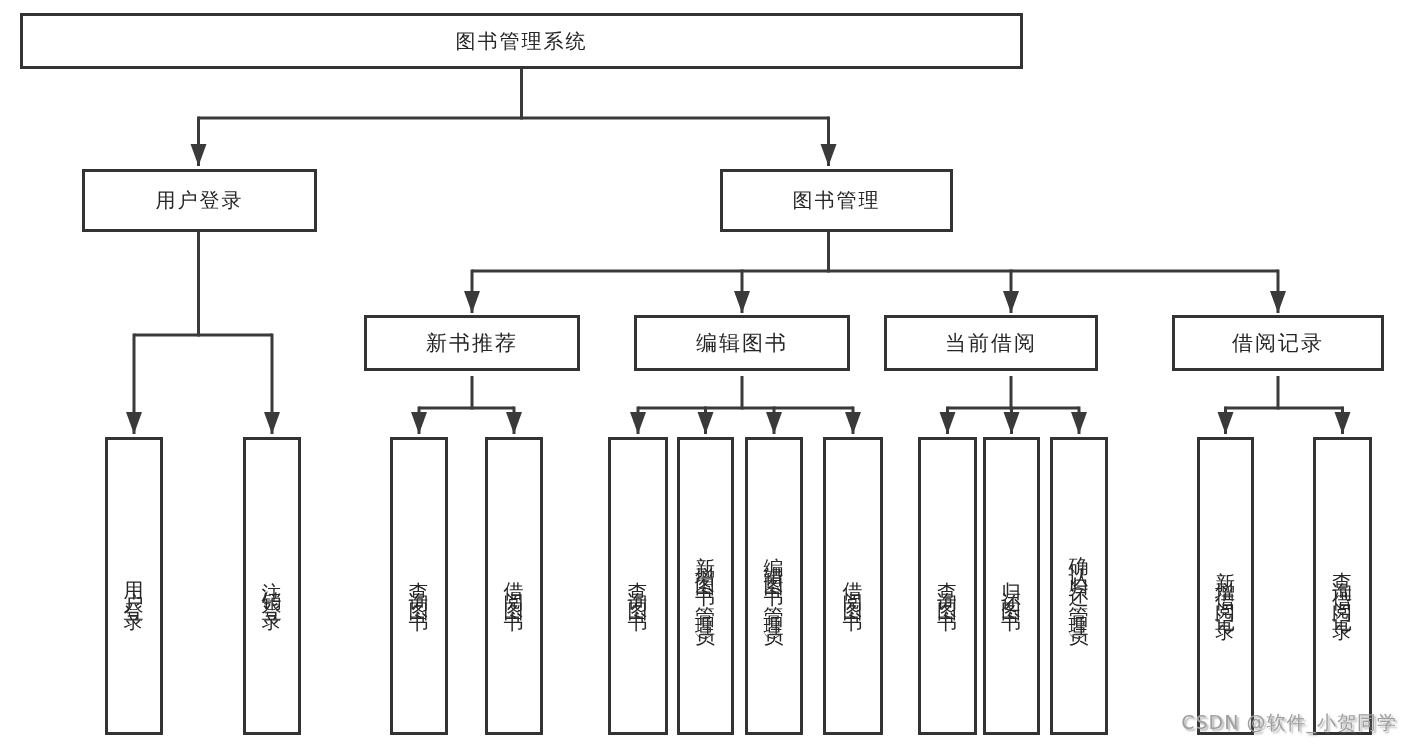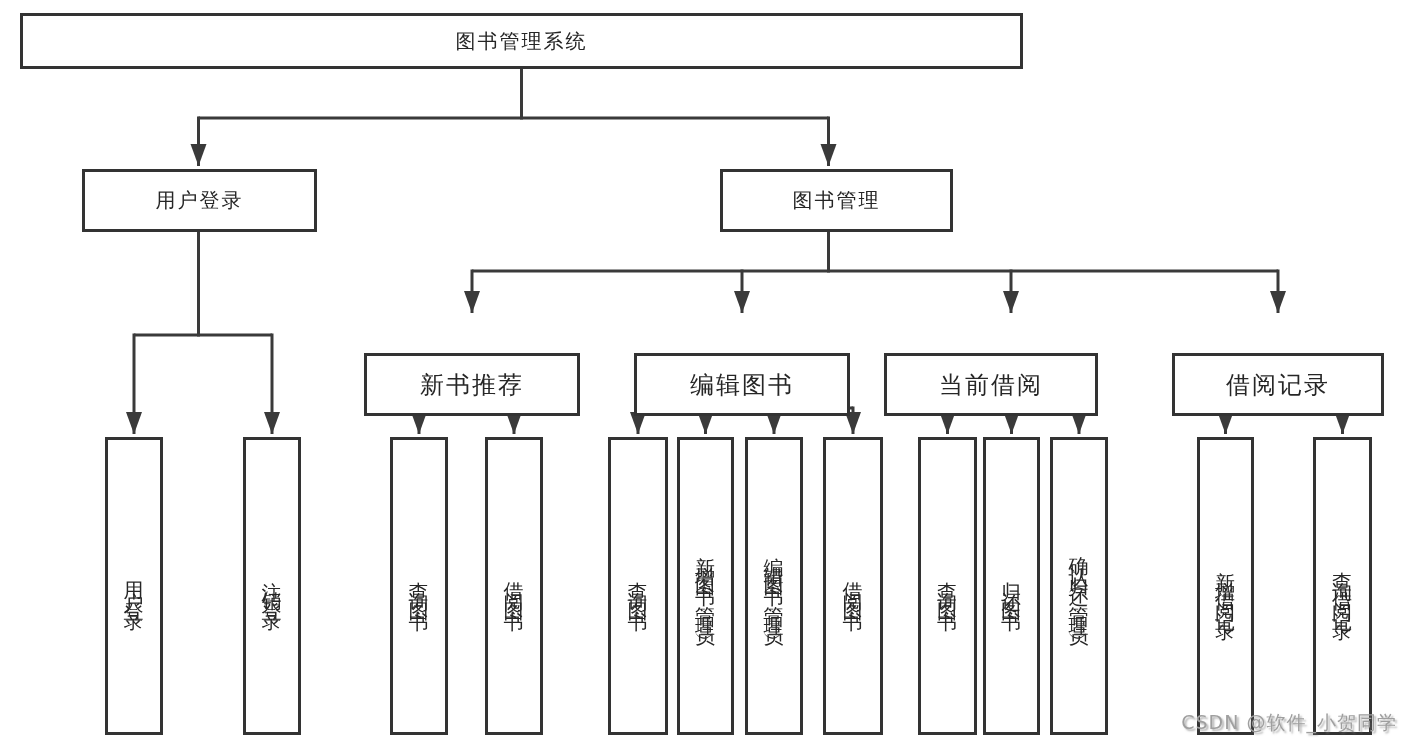--- a/index.html
+++ b/index.html
@@ -31,21 +31,21 @@
     display: flex;
     align-items: center;
     justify-content: center;
     text-align: center;
     font-size: 19px;
     letter-spacing: 2px;
     color: #262626;
   }
   .node.root    { left: 20px;   top: 13px;  width: 1003px; height: 56px; font-size: 20px; }
   .node.lvl2    { top: 169px;   height: 63px; font-size: 20px; }
-  .node.lvl3    { top: 315px;   height: 63px; font-size: 24px; margin-top: 38px; }
+  .node.lvl3    { top: 315px;   height: 56px; font-size: 21px; }
   .node.leaf    { top: 437px;   height: 298px; padding: 4px 0; }
   .leaf .vtext {
     writing-mode: vertical-rl;
     text-orientation: mixed;
     font-size: 20px;
     line-height: 1;
     letter-spacing: 10px;
     white-space: nowrap;
   }
   

